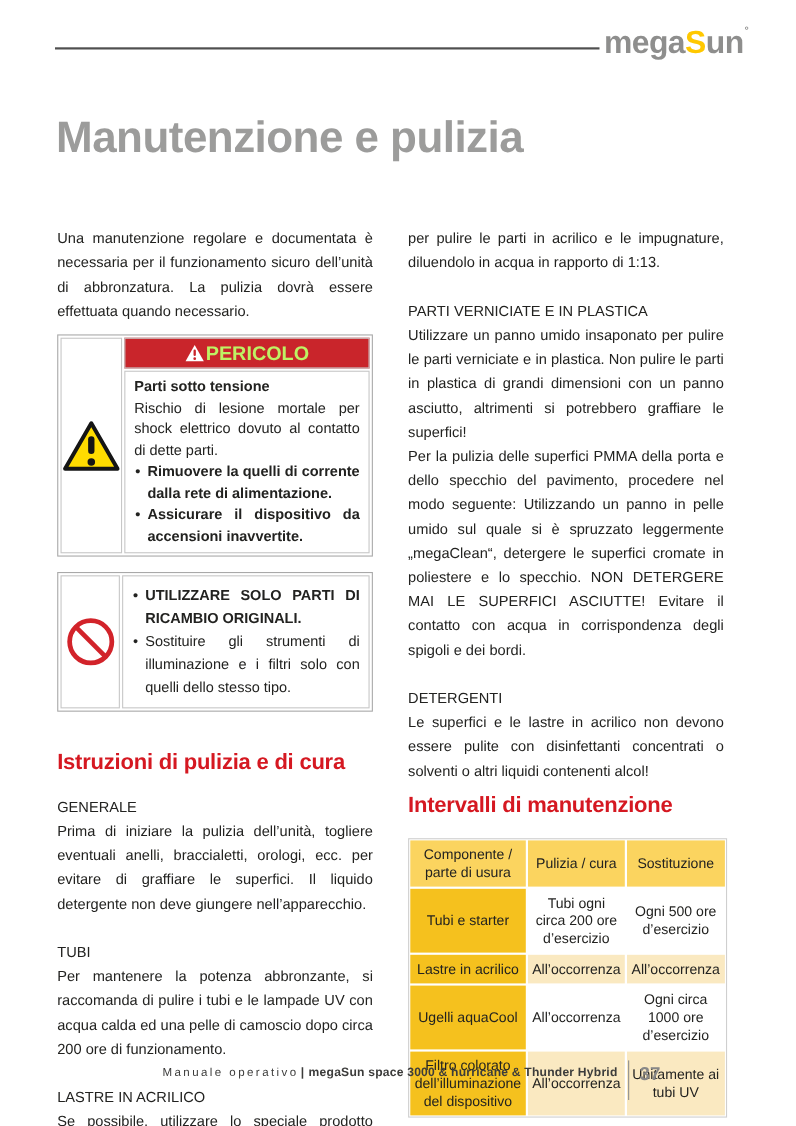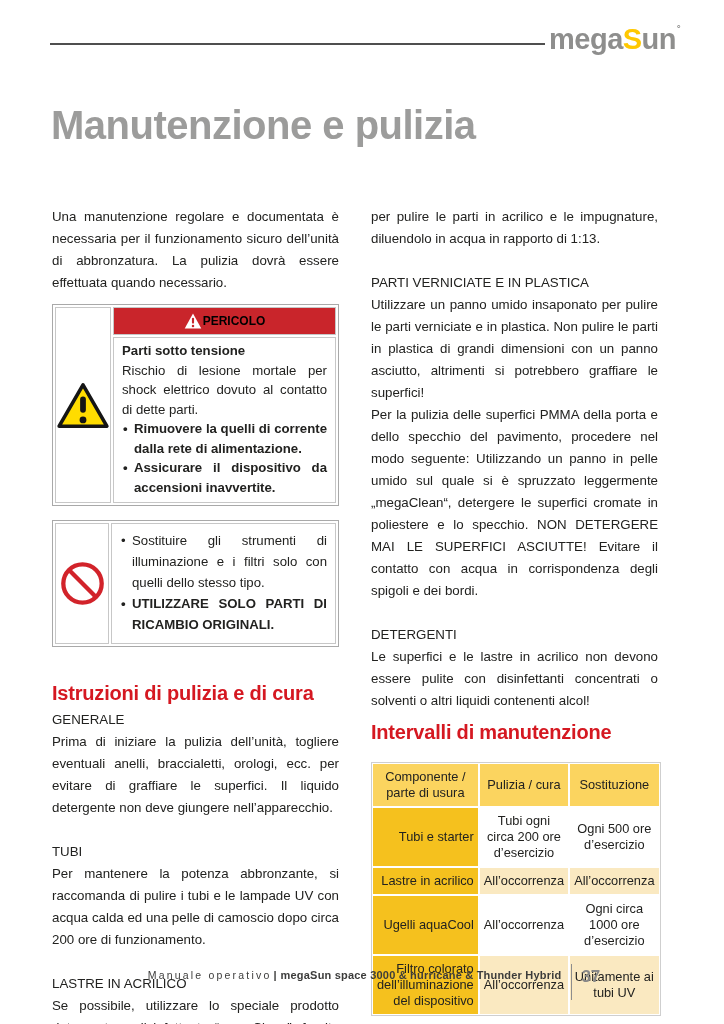--- a/index.html
+++ b/index.html
@@ -32,40 +32,40 @@
   .col{position:absolute;top:206px;width:287px;font-size:13.3px;line-height:22px;}
   .col-left{left:52px;}
   .col-right{left:371px;}
   .col p{text-align:justify;margin:0;}
   .sec-label{display:block;margin-top:22px;}
 
   
   .wbox{border:1px solid var(--box-border);padding:2px;display:flex;background:#fff;}
   .wbox-icon-cell{flex:0 0 54px;border:1px solid var(--box-inner);margin-right:2px;display:flex;align-items:center;justify-content:center;}
   .wbox-main{flex:1;display:flex;flex-direction:column;}
-  .wbox-titlebar{background:var(--danger-red);border:1px solid var(--box-inner);color:#000000;font-weight:bold;font-size:12px;display:flex;align-items:center;justify-content:center;gap:1px;padding:2px 0;margin-bottom:2px;}
+  .wbox-titlebar{background:var(--danger-red);border:1px solid var(--box-inner);color:#bef264;font-weight:bold;font-size:18px;display:flex;align-items:center;justify-content:center;gap:1px;padding:2px 0;margin-bottom:2px;}
   .wbox-body{border:1px solid var(--box-inner);padding:3px 8px 5px;font-size:13.2px;line-height:19.5px;text-align:justify;flex:1;}
   .wbox-body .bold-title{font-weight:bold;}
   .bullet{position:relative;padding-left:12px;text-align:justify;}
   .bullet::before{content:"•";position:absolute;left:1px;}
   .bullet.bold{font-weight:bold;}
   .box1{margin-top:10px;}
   .box2{margin-top:14px;}
   .box2 .wbox-body{line-height:21px;padding:6px 8px 8px;}
 
   .red-heading{font-size:20px;font-weight:bold;color:var(--heading-red);letter-spacing:-0.2px;line-height:24px;}
   .h-left{margin-top:34px;}
-  .h-left + .sec-label{margin-top:4px;}
+  .h-left + .sec-label{margin-top:18px;}
   .h-table{margin-top:8px;}
 
   
   table.maint{margin-top:18px;width:287px;border-collapse:separate;border-spacing:2px;background:#fff;outline:1px solid #cfcfcf;outline-offset:-1px;font-size:12.8px;line-height:16px;}
   table.maint td,table.maint th{text-align:center;vertical-align:middle;padding:5px 4px;font-weight:normal;}
   table.maint th{background:var(--tbl-header);height:40px;}
-  table.maint td.c1{background:var(--tbl-gold);width:104px;text-align:right;}
+  table.maint td.c1{background:var(--tbl-gold);width:104px;}
   table.maint tr.cream td.val{background:var(--tbl-cream);}
   table.maint tr.plain td.val{background:#ffffff;}
   table.maint td.val{width:90px;}
 
   
   .footer{position:absolute;left:52px;right:28px;top:950px;display:flex;align-items:center;justify-content:center;color:#3c3c3b;}
   .footer .light{font-size:10.5px;letter-spacing:2.2px;white-space:pre;}
   .footer .sep{font-weight:bold;margin:0 4px 0 2px;font-size:11px;}
   .footer .strong{font-size:11px;font-weight:bold;letter-spacing:0.2px;white-space:nowrap;}
   .footer .vline{width:1px;height:36px;background:#8d8d8d;margin:14px 9px 0 10px;}
@@ -124,22 +124,22 @@
       <div class="wbox-icon-cell">
         <span>
           <svg class="icon-svg" viewBox="0 0 60 60" width="47" height="47">
             <circle cx="30" cy="30" r="24.5" fill="none" stroke="#d2232a" stroke-width="5.5"></circle>
             <line x1="13.5" y1="13.5" x2="46.5" y2="46.5" stroke="#d2232a" stroke-width="5.5"></line>
           </svg>
         </span>
       </div>
       <div class="wbox-main">
         <div class="wbox-body">
+          <div class="bullet bold">UTILIZZARE SOLO PARTI DI RICAMBIO ORIGINALI.</div>
           <div class="bullet">Sostituire gli strumenti di illuminazione e i filtri solo con quelli dello stesso tipo.</div>
-          <div class="bullet bold">UTILIZZARE SOLO PARTI DI RICAMBIO ORIGINALI.</div>
         </div>
       </div>
     </div>
 
     <h2 class="red-heading h-left">Istruzioni di pulizia e di cura</h2>
 
     <span class="sec-label">GENERALE</span>
     <p>Prima di iniziare la pulizia dell’unità, togliere eventuali anelli, braccialetti, orologi, ecc. per evitare di graffiare le superfici. Il liquido detergente non deve giungere nell’apparecchio.</p>
 
     <span class="sec-label">TUBI</span>

